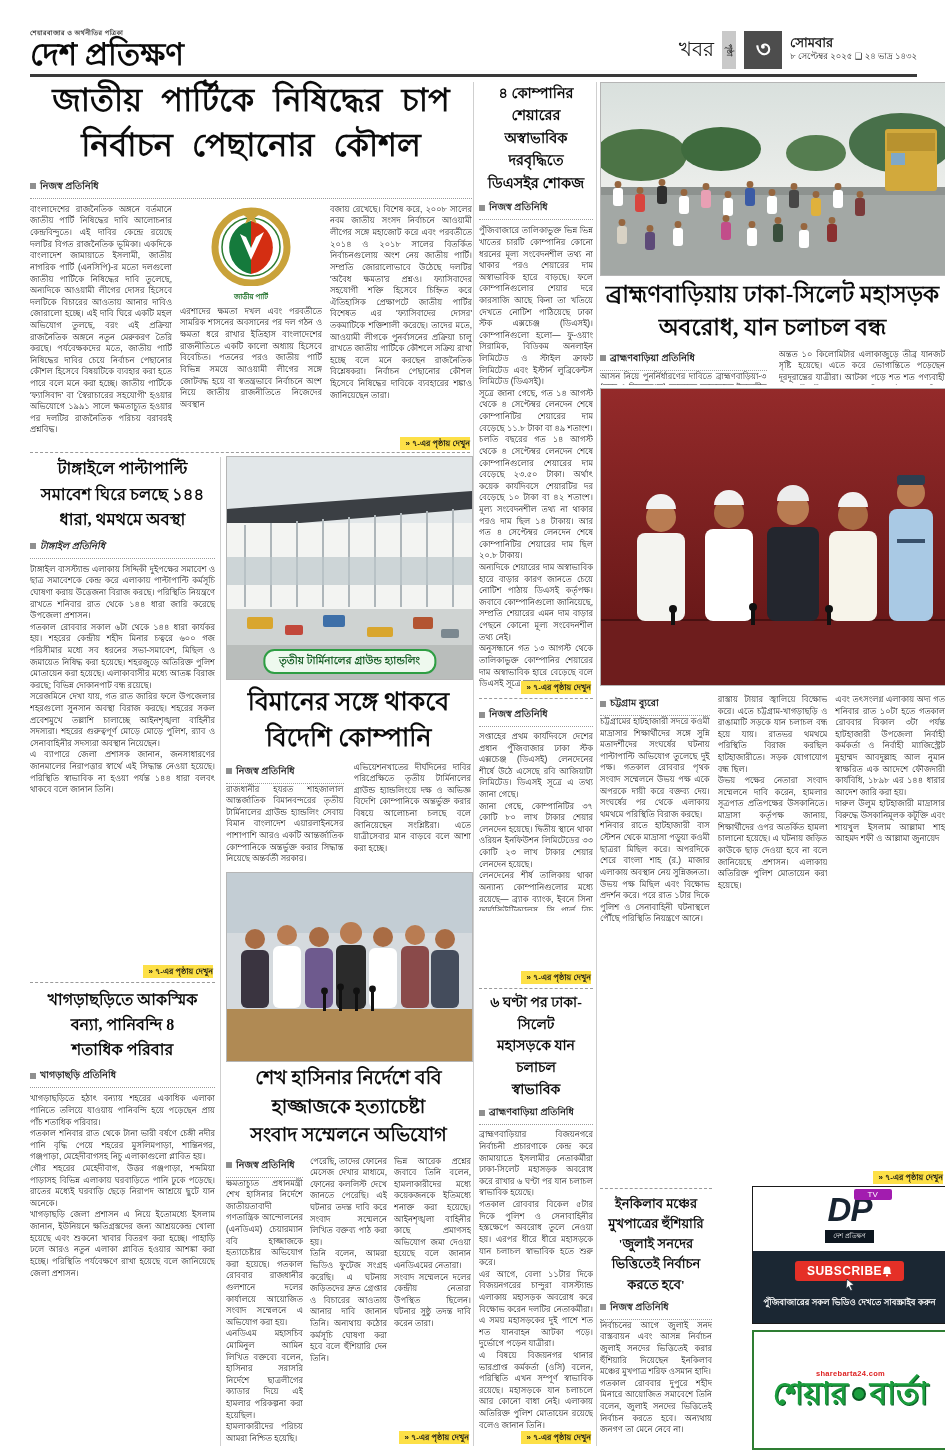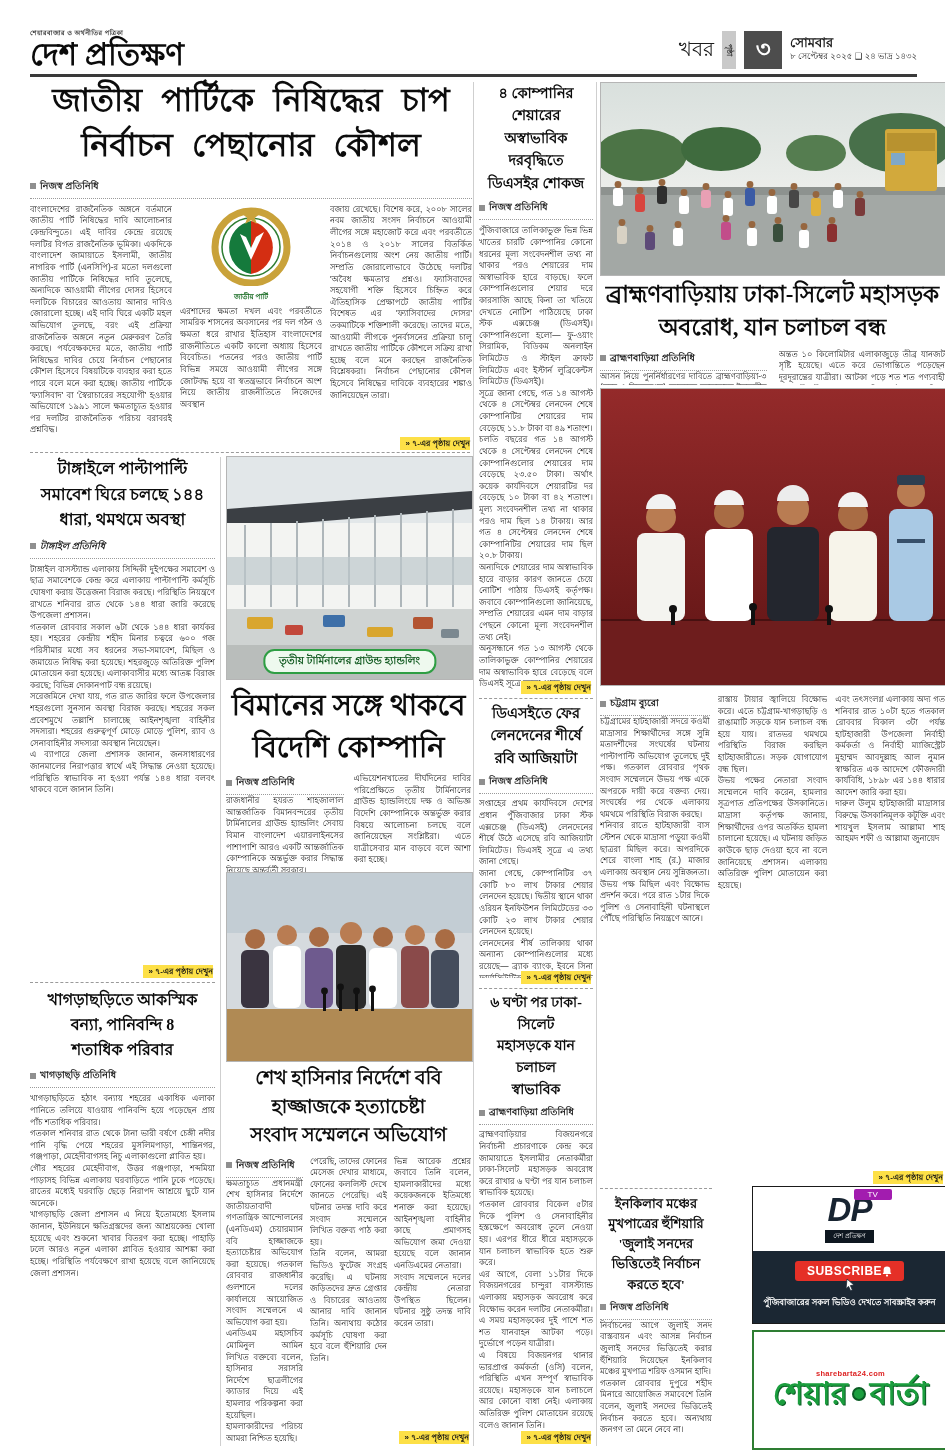--- a/index.html
+++ b/index.html
@@ -120,23 +120,20 @@
     <div class="body" style="margin-top:5px;height:496px;">পুঁজিবাজারে তালিকাভুক্ত ভিন্ন ভিন্ন খাতের চারটি কোম্পানির কোনো ধরনের মূল্য সংবেদনশীল তথ্য না থাকার পরও শেয়ারের দাম অস্বাভাবিক হারে বাড়ছে। ফলে কোম্পানিগুলোর শেয়ার দরে কারসাজি আছে কিনা তা খতিয়ে দেখতে নোটিশ পাঠিয়েছে ঢাকা স্টক এক্সচেঞ্জ (ডিএসই)। কোম্পানিগুলো হলো— ফু-ওয়াং সিরামিক, বিডিকম অনলাইন লিমিটেড ও স্টাইল ক্রাফট লিমিটেড এবং ইস্টার্ন লুব্রিকেন্টস লিমিটেড (ডিএসই)।
 সূত্রে জানা গেছে, গত ১৪ আগস্ট থেকে ৪ সেপ্টেম্বর লেনদেন শেষে কোম্পানিটির শেয়ারের দাম বেড়েছে ১১.৮ টাকা বা ৪৯ শতাংশ।
 চলতি বছরের গত ১৪ আগস্ট থেকে ৪ সেপ্টেম্বর লেনদেন শেষে কোম্পানিগুলোর শেয়ারের দাম বেড়েছে ২৩.৫০ টাকা। অর্থাৎ কয়েক কার্যদিবসে শেয়ারটির দর বেড়েছে ১০ টাকা বা ৪২ শতাংশ। মূল্য সংবেদনশীল তথ্য না থাকার পরও দাম ছিল ১৪ টাকায়। আর গত ৪ সেপ্টেম্বর লেনদেন শেষে কোম্পানিটির শেয়ারের দাম ছিল ২০.৮ টাকায়।
 অন্যদিকে শেয়ারের দাম অস্বাভাবিক হারে বাড়ার কারণ জানতে চেয়ে নোটিশ পাঠায় ডিএসই কর্তৃপক্ষ। জবাবে কোম্পানিগুলো জানিয়েছে, সম্প্রতি শেয়ারের এমন দাম বাড়ার পেছনে কোনো মূল্য সংবেদনশীল তথ্য নেই।
 অনুসন্ধানে গত ১৩ আগস্ট থেকে তালিকাভুক্ত কোম্পানির শেয়ারের দাম অস্বাভাবিক হারে বেড়েছে বলে ডিএসই সূত্রে জানা গেছে।</div>
     <span class="marker">» ৭-এর পৃষ্ঠায় দেখুন</span>
   </div>
   <div class="abs hdash" style="left:479px;top:698px;width:114px;"></div>
 
   <div class="abs" style="left:479px;top:702px;width:114px;height:282px;">
-    <div class="headline" style="font-size:14.5px;line-height:1.55;">ডিএসইতে ফের
-লেনদেনের শীর্ষে
-রবি আজিয়াটা</div>
     <div class="byline" style="margin-top:3px;">
       <span class="bullet"></span>
       <span>নিজস্ব প্রতিনিধি</span>
     </div>
     <div class="body" style="margin-top:4px;height:180px;">সপ্তাহের প্রথম কার্যদিবসে দেশের প্রধান পুঁজিবাজার ঢাকা স্টক এক্সচেঞ্জ (ডিএসই) লেনদেনের শীর্ষে উঠে এসেছে রবি আজিয়াটা লিমিটেড। ডিএসই সূত্রে এ তথ্য জানা গেছে।
 জানা গেছে, কোম্পানিটির ৩৭ কোটি ৮০ লাখ টাকার শেয়ার লেনদেন হয়েছে। দ্বিতীয় স্থানে থাকা ওরিয়ন ইনফিউশন লিমিটেডের ৩৩ কোটি ২৩ লাখ টাকার শেয়ার লেনদেন হয়েছে।
 লেনদেনের শীর্ষ তালিকায় থাকা অন্যান্য কোম্পানিগুলোর মধ্যে রয়েছে— ব্র্যাক ব্যাংক, ইবনে সিনা ফার্মাসিউটিক্যালস, সি পার্ল বিচ রিসোর্ট, বিএসসি, লাভেলো আইসক্রিম, ফাইন ফুডস, মিডল্যান্ড ব্যাংক এবং এনআরবি ব্যাংক লিমিটেড।</div>
     <span class="marker">» ৭-এর পৃষ্ঠায় দেখুন</span>
   </div>
   <div class="abs hdash" style="left:479px;top:988px;width:114px;"></div>
@@ -372,21 +369,21 @@
       <rect x="96" y="158" width="22" height="12" rx="2" fill="#3e6fa8"></rect>
       <rect x="140" y="170" width="26" height="10" rx="2" fill="#d9a62e"></rect>
       <rect x="186" y="160" width="20" height="12" rx="2" fill="#b35431"></rect>
       <rect x="214" y="172" width="18" height="9" rx="2" fill="#7b8890"></rect>
       <rect x="0" y="188" width="245" height="34" fill="#b9bdbb"></rect>
     </svg>
     <div class="ribbon">তৃতীয় টার্মিনালের গ্রাউন্ড হ্যান্ডলিং</div>
   </div>
 
   <div class="abs" style="left:226px;top:684px;width:245px;height:184px;">
-    <div class="headline" style="font-size:29px;line-height:1.45;text-align:center;">বিমানের সঙ্গে থাকবে
+    <div class="headline" style="font-size:25px;line-height:1.45;text-align:center;">বিমানের সঙ্গে থাকবে
 বিদেশি কোম্পানি</div>
     <div class="cols" style="margin-top:5px;height:100px;gap:10px;">
       <div>
         <div class="byline">
           <span class="bullet"></span>
           <span>নিজস্ব প্রতিনিধি</span>
         </div>
         <div class="body" style="height:80px;">রাজধানীর হযরত শাহজালাল আন্তর্জাতিক বিমানবন্দরের তৃতীয় টার্মিনালের গ্রাউন্ড হ্যান্ডলিং সেবায় বিমান বাংলাদেশ এয়ারলাইনসের পাশাপাশি আরও একটি আন্তর্জাতিক কোম্পানিকে অন্তর্ভুক্ত করার সিদ্ধান্ত নিয়েছে অন্তর্বর্তী সরকার।</div>
       </div>
       <div class="body">এভিয়েশনখাতের দীর্ঘদিনের দাবির পরিপ্রেক্ষিতে তৃতীয় টার্মিনালের গ্রাউন্ড হ্যান্ডলিংয়ে দক্ষ ও অভিজ্ঞ বিদেশি কোম্পানিকে অন্তর্ভুক্ত করার বিষয়ে আলোচনা চলছে বলে জানিয়েছেন সংশ্লিষ্টরা। এতে যাত্রীসেবার মান বাড়বে বলে আশা করা হচ্ছে।</div>

